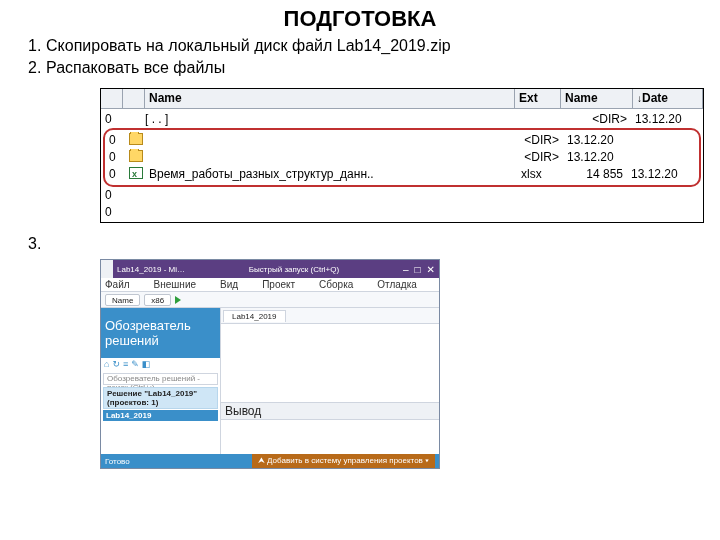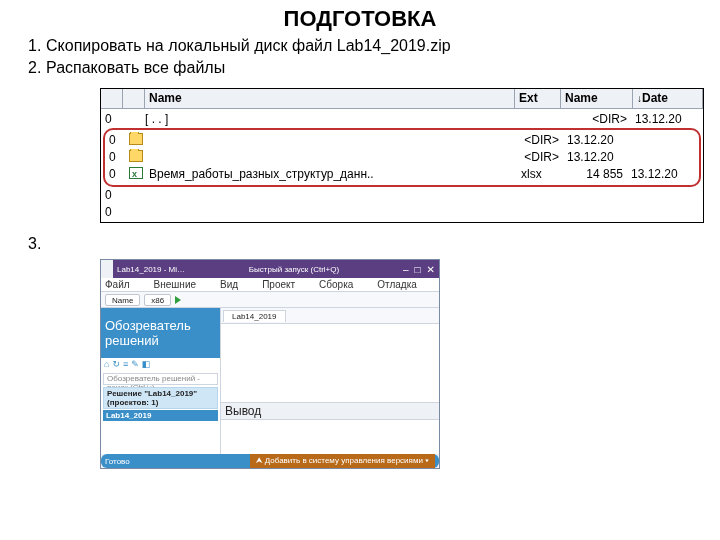--- a/index.html
+++ b/index.html
@@ -147,21 +147,21 @@
   .vs-tree .cpp { color:#333; }
   .vs-main { flex:1; display:flex; flex-direction:column; }
   .vs-tab {
     height:16px; background:#f6f8fb; border-bottom:1px solid #cfd5df;
     display:flex; align-items:center; font-size:8px;
   }
   .vs-tab .tab { background:#fff; border:1px solid #cfd5df; border-bottom:0; padding:1px 8px; margin-left:2px; }
   .vs-canvas { flex:1; background:#fff; border-bottom:1px solid #cfd5df;}
   .vs-out-cap { font-size:12px; padding:1px 4px; background:#eef1f5; border-bottom:1px solid #cfd5df;}
   .vs-out { height:34px; background:#fff; }
-  .vs-status { height:14px; background:#3a8fc9; color:#fff; font-size:8px; display:flex; align-items:center; padding:0 4px; gap:8px;border-radius:6px;}
+  .vs-status { height:14px; background:#3a8fc9; color:#fff; font-size:8px; display:flex; align-items:center; padding:0 4px; gap:8px;}
   .vs-status .plus { background:#b86a19; padding:0 6px; height:14px; line-height:14px; }
 </style>
 </head>
 <body>
 
 <div class="title">
   <div>ПОДГОТОВКА</div>
 </div>
 
 <div class="steps">
@@ -292,16 +292,16 @@
           <div class="tab">Lab14_2019</div>
         </div>
         <div class="vs-canvas"></div>
         <div class="vs-out-cap">Вывод</div>
         <div class="vs-out"></div>
       </div>
     </div>
     <div class="vs-status">
       <span>Готово</span>
       <span style="flex:1"></span>
-      <span class="plus">⮝ Добавить в систему управления версиями ▾</span>
+      <span class="plus">⮝ Добавить в систему управления проектов ▾</span>
     </div>
   </div>
 </div>
 
 </body></html>

